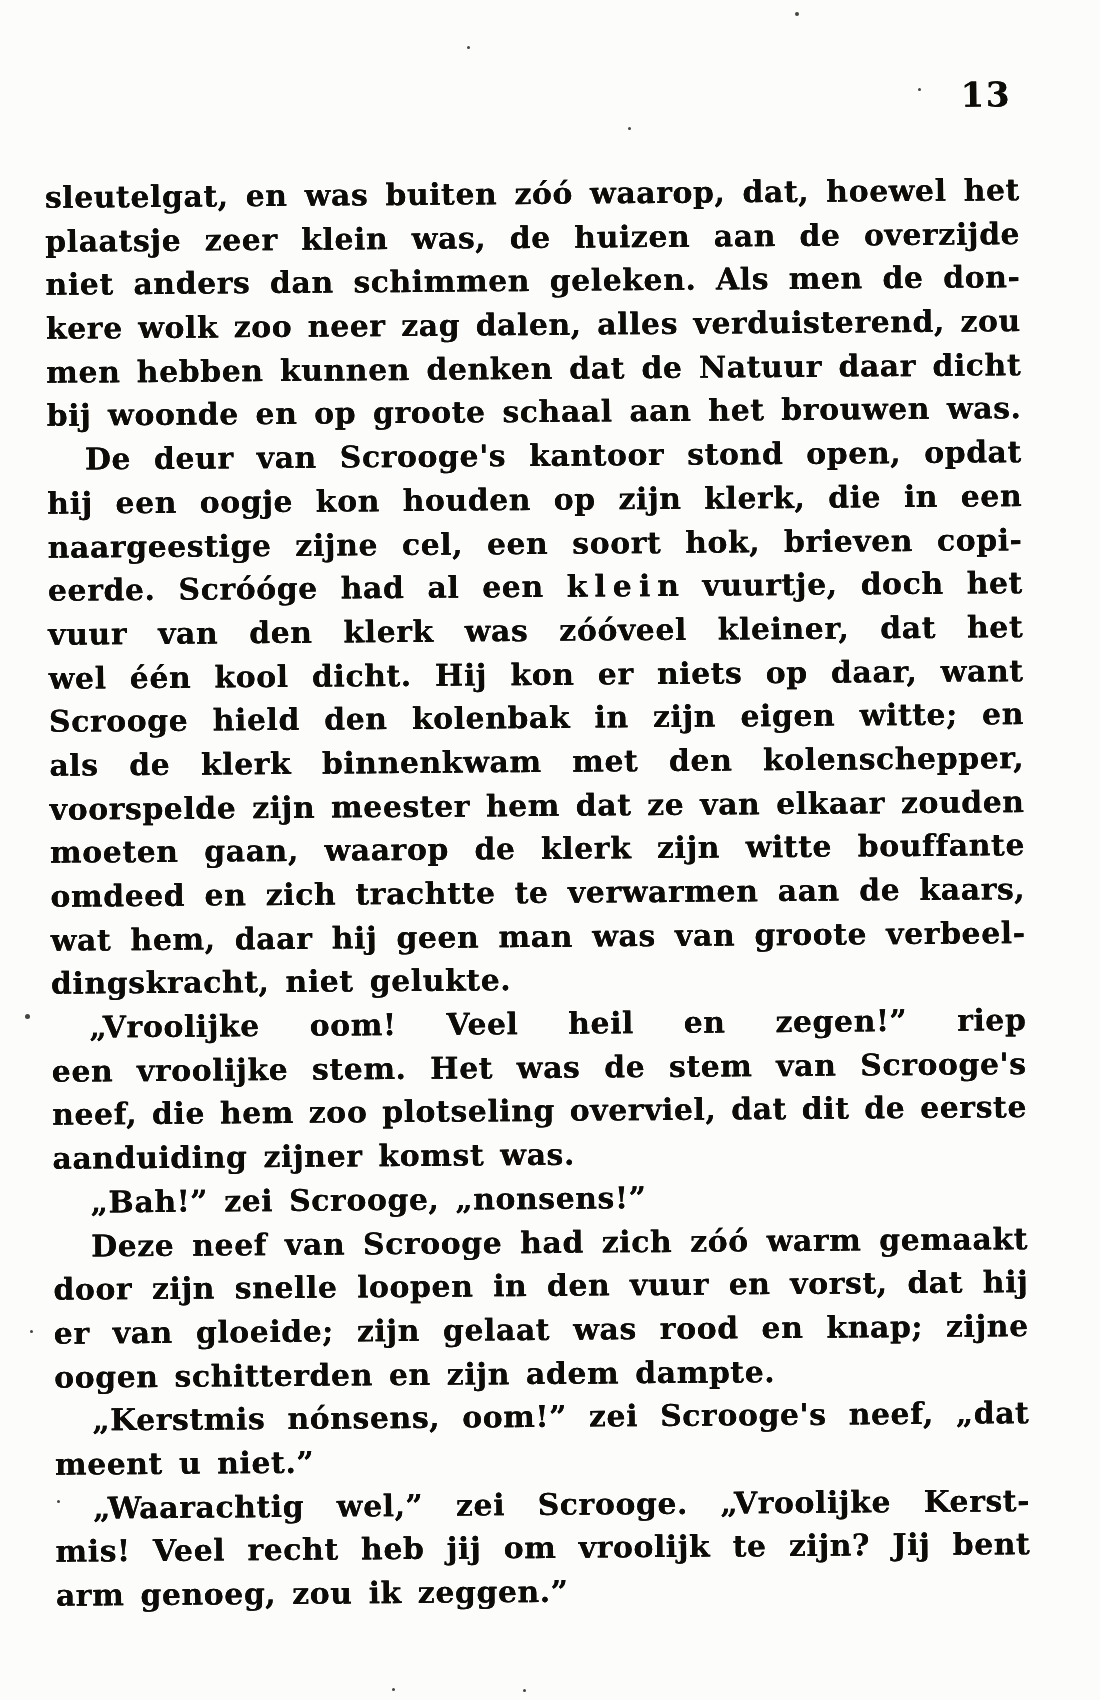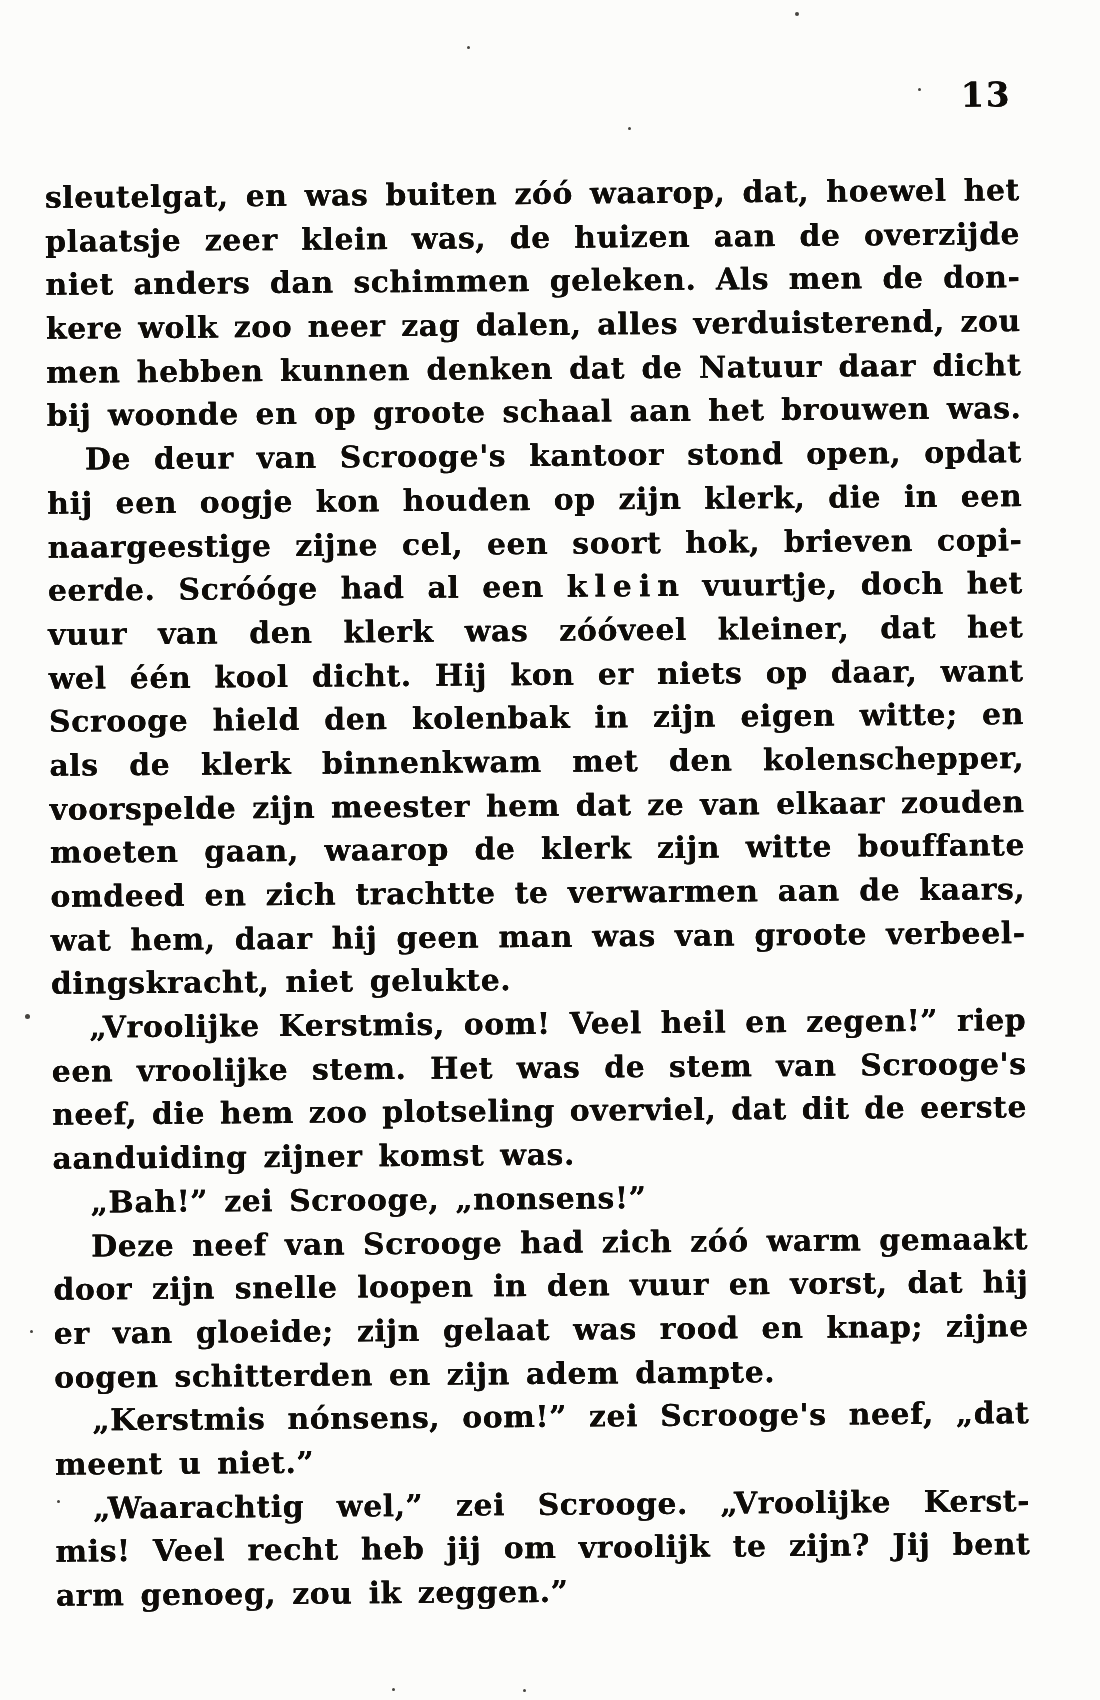--- a/index.html
+++ b/index.html
@@ -245,21 +245,20 @@
           <span class="w">groote</span>
           <span class="w">verbeel-</span>
         </div>
         <div class="line ragged">
           <span class="w">dingskracht,</span>
           <span class="w">niet</span>
           <span class="w">gelukte.</span>
         </div>
         <div class="line indent">
           <span class="w">„Vroolijke</span>
-          <span class="w">Kerstmis,</span>
           <span class="w">oom!</span>
           <span class="w">Veel</span>
           <span class="w">heil</span>
           <span class="w">en</span>
           <span class="w">zegen!”</span>
           <span class="w">riep</span>
         </div>
         <div class="line">
           <span class="w">een</span>
           <span class="w">vroolijke</span>

